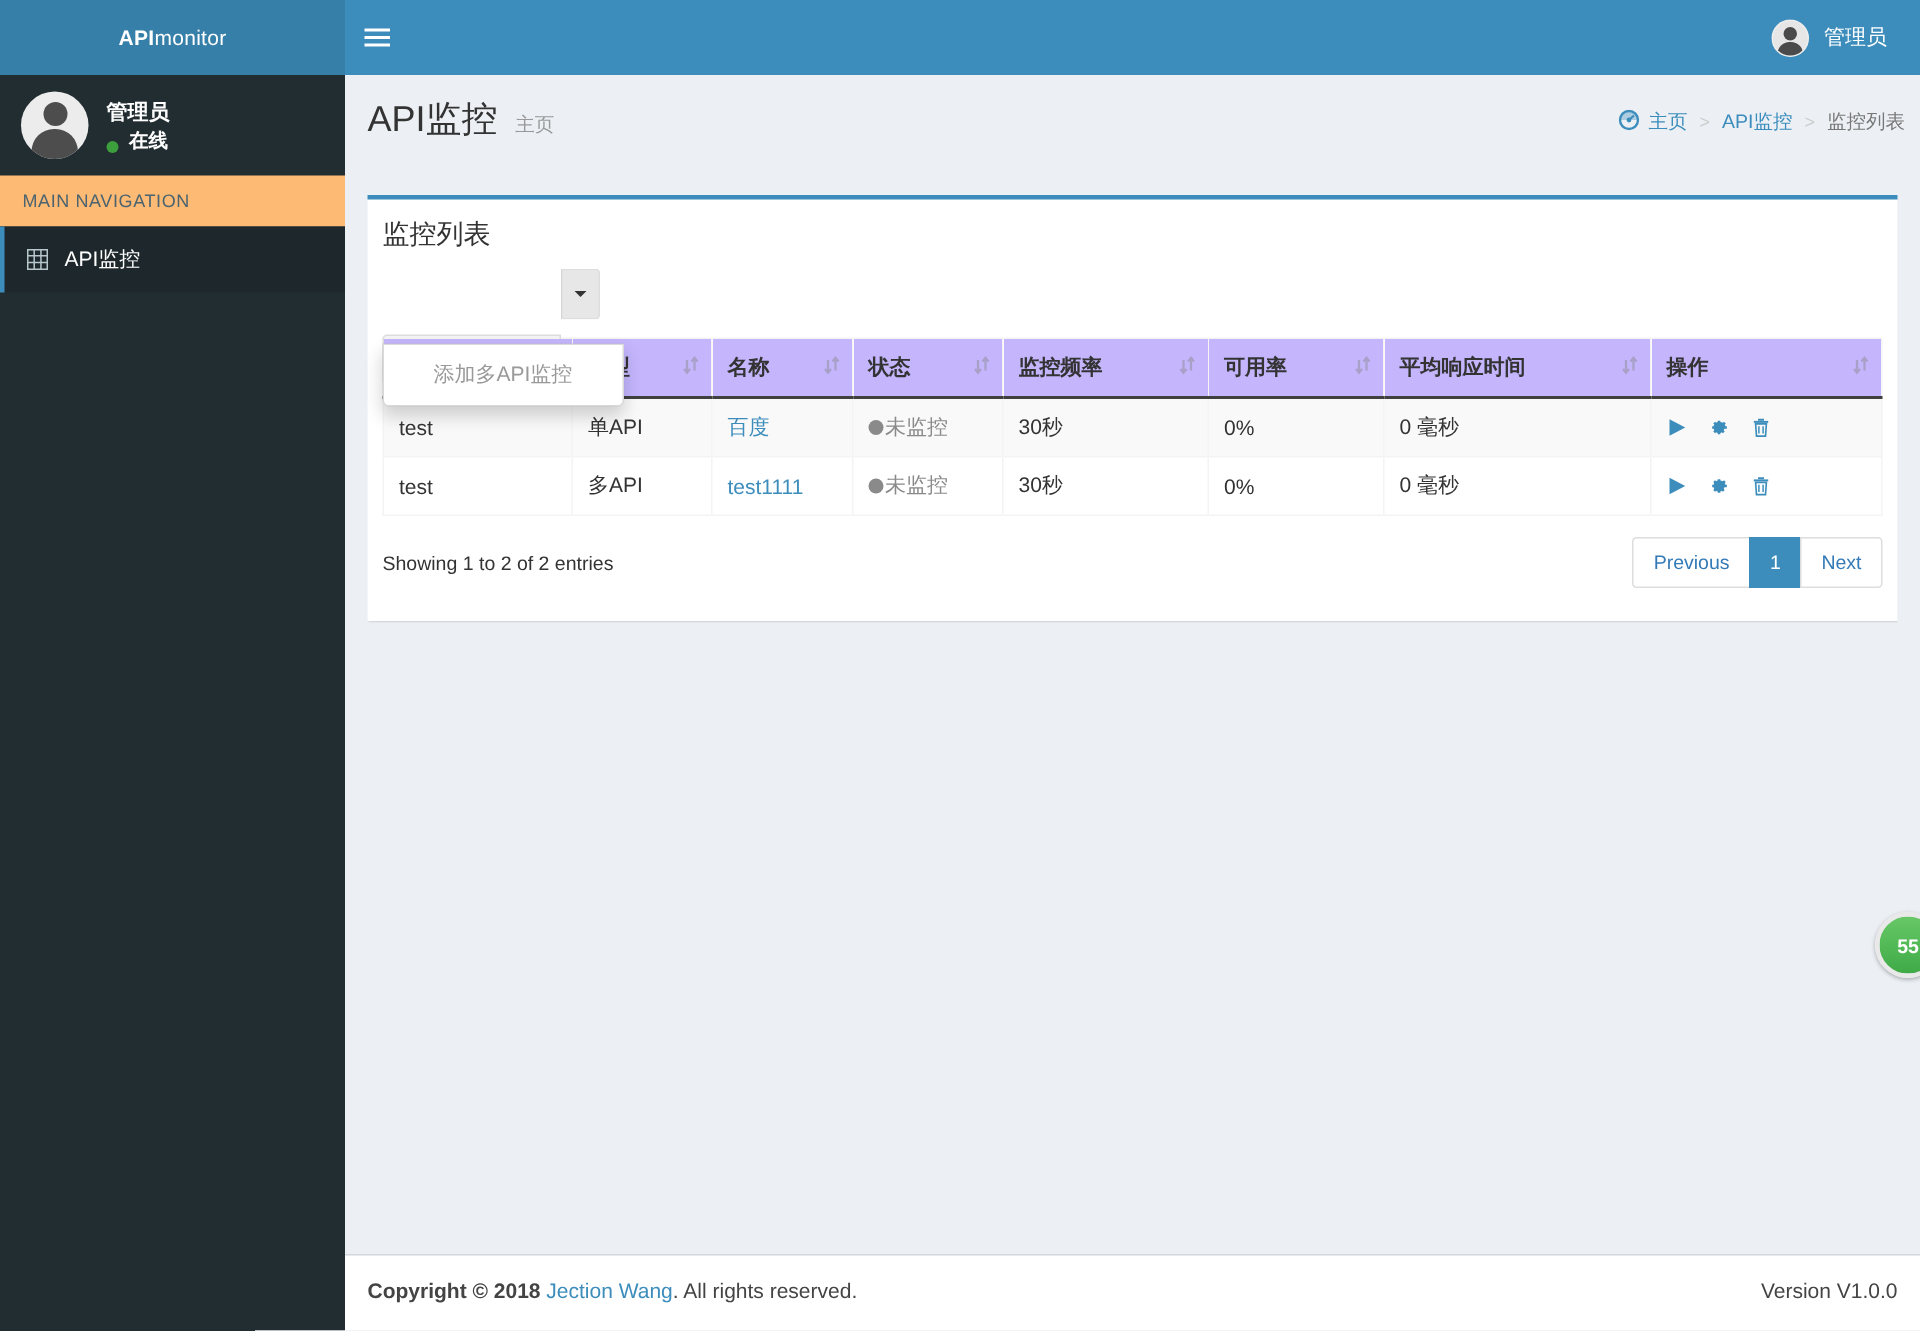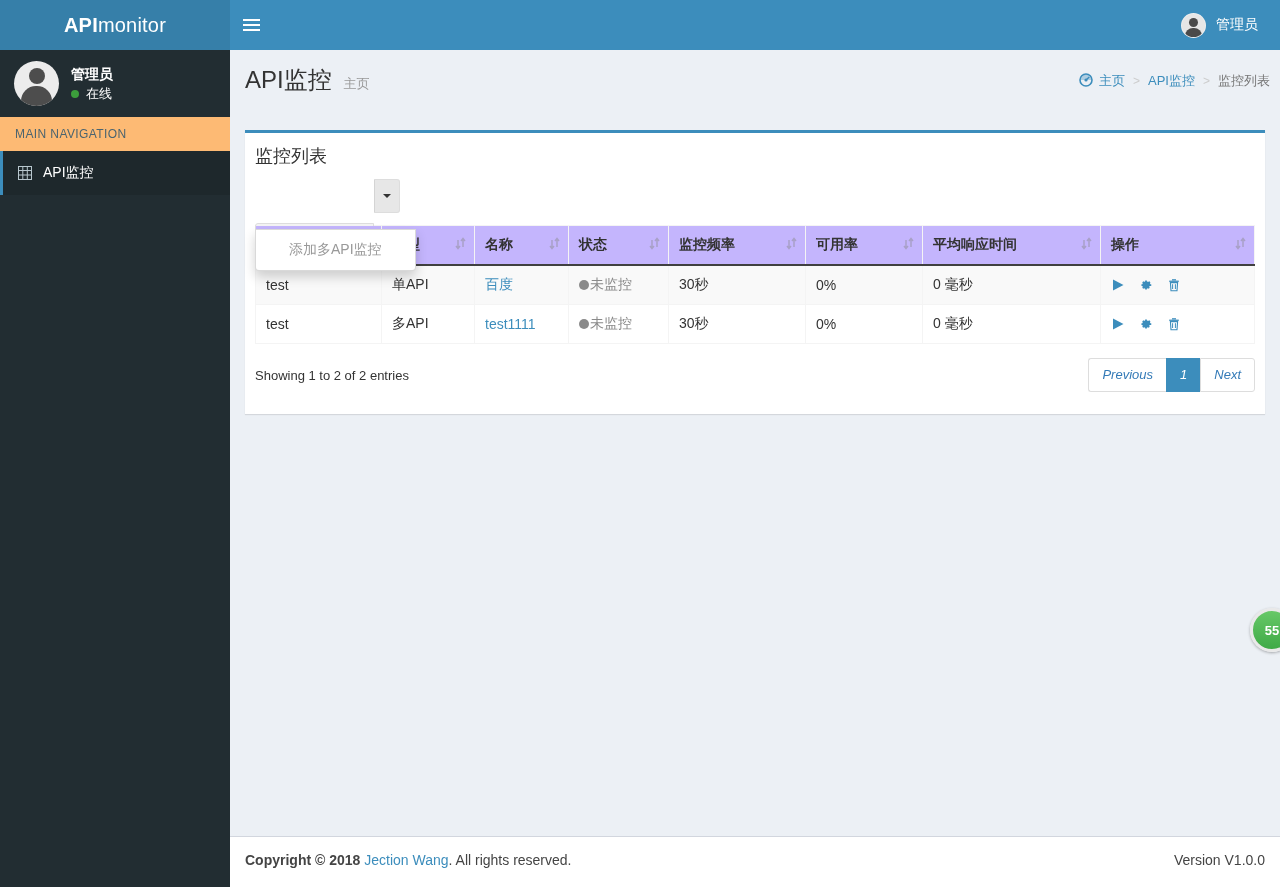--- a/index.html
+++ b/index.html
@@ -11,21 +11,21 @@
     background: #ecf0f5;
     overflow: hidden;
   }
   .app { position: relative; width: 1280px; height: 887px; }
 
   
   .main-header { position: absolute; top:0; left:0; width:1280px; height:50px; z-index: 30; }
   .logo {
     position: absolute; left:0; top:0; width:230px; height:50px;
     background: #367fa9;
-    color:#fff; font-size:20px; line-height:50px; text-align:center;
+    color:#fff; font-size:14px; line-height:50px; text-align:center;
     font-weight:300; letter-spacing:.2px;
     border-bottom: 1px solid #367fa9;
   }
   .logo b { font-weight:700; }
   .navbar {
     position:absolute; left:230px; top:0; right:0; height:50px;
     background:#3c8dbc;
   }
   .sidebar-toggle {
     float:left; width:42px; height:50px; padding:0; border:0; background:transparent;
@@ -50,21 +50,21 @@
     background:#222d32;
   }
   .user-panel { padding:14px 10px 14px 14px; display:flex; align-items:center; height:67px; }
   .user-avatar-lg {
     width:45px; height:45px; border-radius:50%; background:#ececec;
     position:relative; overflow:hidden; flex:0 0 auto; margin-right:12px;
   }
   .user-avatar-lg .head { position:absolute; left:50%; top:7px; width:16px; height:16px; margin-left:-8px; border-radius:50%; background:#4d4d4d;}
   .user-avatar-lg .body { position:absolute; left:50%; top:25px; width:31px; height:24px; margin-left:-15.5px; border-radius:15px 15px 0 0; background:#4d4d4d;}
   .user-info .uname { color:#fff; font-weight:bold; font-size:14px; line-height:18px; margin-bottom:3px;}
-  .user-info .ustat { color:#fff; font-size:13px; line-height:16px; display:flex; align-items:center; }
+  .user-info .ustat { color:#fff; font-size:13px; line-height:16px; display:flex; align-items:flex-end;font-weight:bold; }
   .dot-green { width:8px; height:8px; border-radius:50%; background:#3c9e3c; display:inline-block; margin-right:7px; }
   .sidebar-header {
     color:#4b646f; background:#fdba74;
     padding:10px 25px 10px 15px; font-size:12px; letter-spacing:.4px;
     height:34px; line-height:14px;
   }
   .nav-item {
     display:flex; align-items:center; height:44px; padding:0 12px 0 12px;
     color:#b8c7ce; cursor:pointer; position:relative;
     background:#1e282c; border-left:3px solid #3c8dbc;
@@ -149,21 +149,21 @@
   .dot-gray { width:10px;height:10px;border-radius:50%;background:#8a8a8a;display:inline-block;margin-right:1px;flex:0 0 auto;}
   .act-icons { display:flex; align-items:center; gap:14px; color:#3c8dbc; }
   .act-icons span { cursor:pointer; display:inline-flex; }
 
   
   .table-footer { position:relative; height:52px; margin-top:8px; }
   .dt-info { font-size:13px; color:#333; position:absolute; left:0; top:16px; }
   .paginate { position:absolute; right:0; top:6px; display:flex; }
   .pg {
     border:1px solid #ddd; border-right:0; padding:7px 13px; font-size:13px;
-    color:#337ab7; background:#fff; cursor:pointer; line-height:18px;font-style:italic;
+    color:#337ab7; background:#fff; cursor:pointer; line-height:18px;
   }
   .pg:first-child { border-radius:3px 0 0 3px; }
   .pg:last-child { border-right:1px solid #ddd; border-radius:0 3px 3px 0; }
   .pg.current { background:#3c8dbc; border-color:#3c8dbc; color:#fff; }
 
   
   .main-footer {
     position:absolute; left:230px; right:0; bottom:0; height:51px;
     background:#fff; border-top:1px solid #d2d6de;
     padding:15px; font-size:14px; color:#444;

